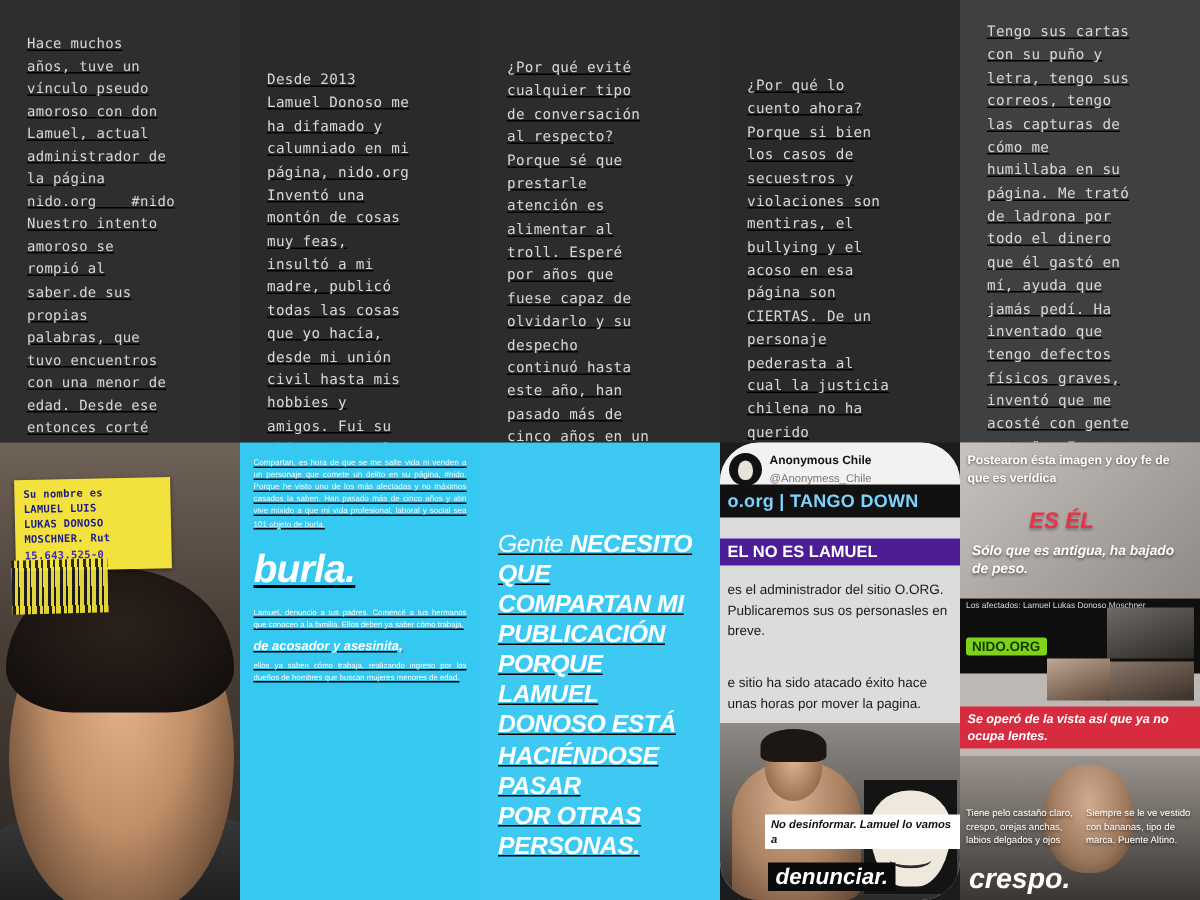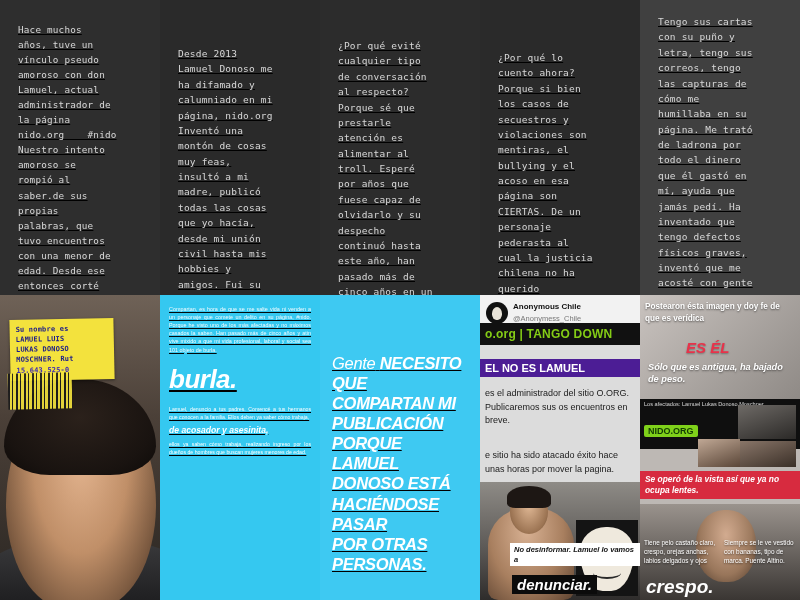--- a/index.html
+++ b/index.html
@@ -159,21 +159,21 @@
     color: #ffffff;
     font-size: 16.5px;
     font-style: italic;
     font-weight: bold;
     line-height: 1.22;
     letter-spacing: -.3px;
   }
   .c8 .stmt .light { font-weight: normal; font-style: italic; }
 
   
-  .c9 { background: #dcdcdc; }
+  .c9 { background: #dcdcdc; border-radius: 26px; }
   .c9 .top {
     position: absolute; top: 0; left: 0; right: 0; height: 40px;
     background: #f2f2f2;
     padding: 5px 6px;
     box-sizing: border-box;
   }
   .c9 .avatar {
     width: 22px; height: 22px; border-radius: 50%;
     background: #111; position: absolute; left: 6px; top: 7px;
   }
@@ -186,21 +186,21 @@
   .c9 .nm {
     position: absolute; left: 33px; top: 7px;
     font-size: 8px; font-weight: bold; color: #111;
   }
   .c9 .hd {
     position: absolute; left: 33px; top: 19px;
     font-size: 7.5px; color: #777;
   }
   .c9 .banner {
     position: absolute; top: 28px; left: 0; right: 0;
-    background: #111; color: #84cc16;
+    background: #111; color: #7dd3fc;
     font-size: 12px; font-weight: bold;
     padding: 4px 5px;
     letter-spacing: .2px;
   }
   .c9 .tagline {
     position: absolute; top: 64px; left: 0; right: 0;
     background: #4c1d95; color: #fff;
     font-size: 11px; font-weight: bold;
     padding: 3px 5px;
   }
@@ -514,21 +514,21 @@
   </div>
 
   <div class="cell c9">
     <div class="top">
       <div class="avatar"></div>
       <div class="nm">Anonymous Chile</div>
       <div class="hd">@Anonymess_Chile</div>
     </div>
     <div class="banner">o.org | TANGO DOWN</div>
     <div class="tagline">EL NO ES LAMUEL</div>
-    <div class="body">es el administrador del sitio O.ORG. Publicaremos sus os encuentros en breve.</div>
+    <div class="body">es el administrador del sitio O.ORG. Publicaremos sus os personasles en breve.</div>
     <div class="body2">e sitio ha sido atacado éxito hace unas horas por mover la pagina.</div>
     <div class="photo">
       <div class="torso"></div>
       <div class="head"></div>
       <div class="hair2"></div>
     </div>
     <div class="maskwrap9">
       <div class="mask">
         <div class="eye l"></div>
         <div class="eye r"></div>

